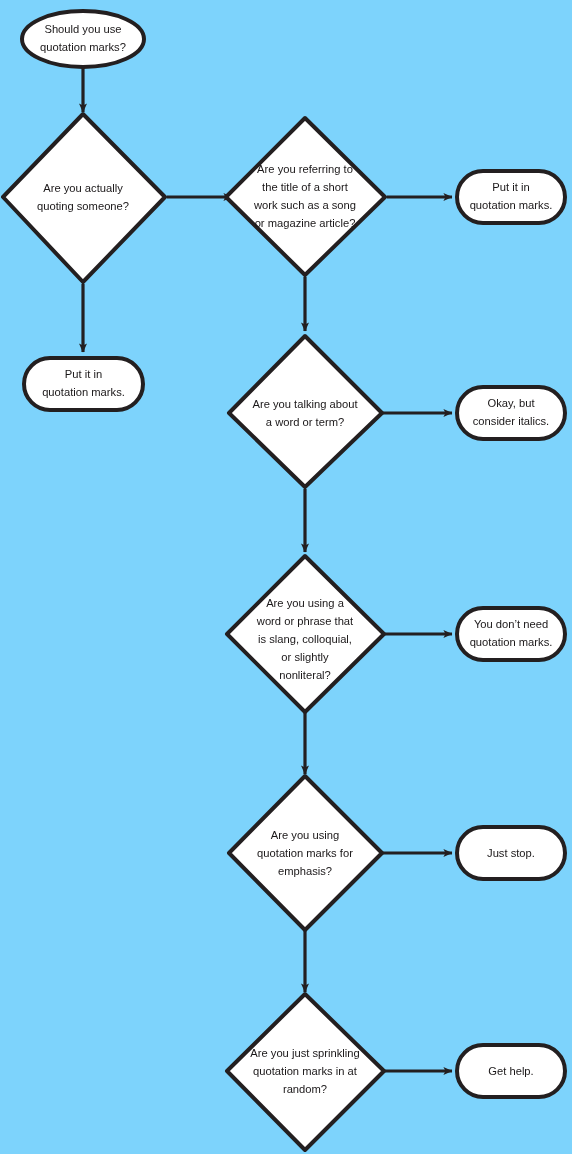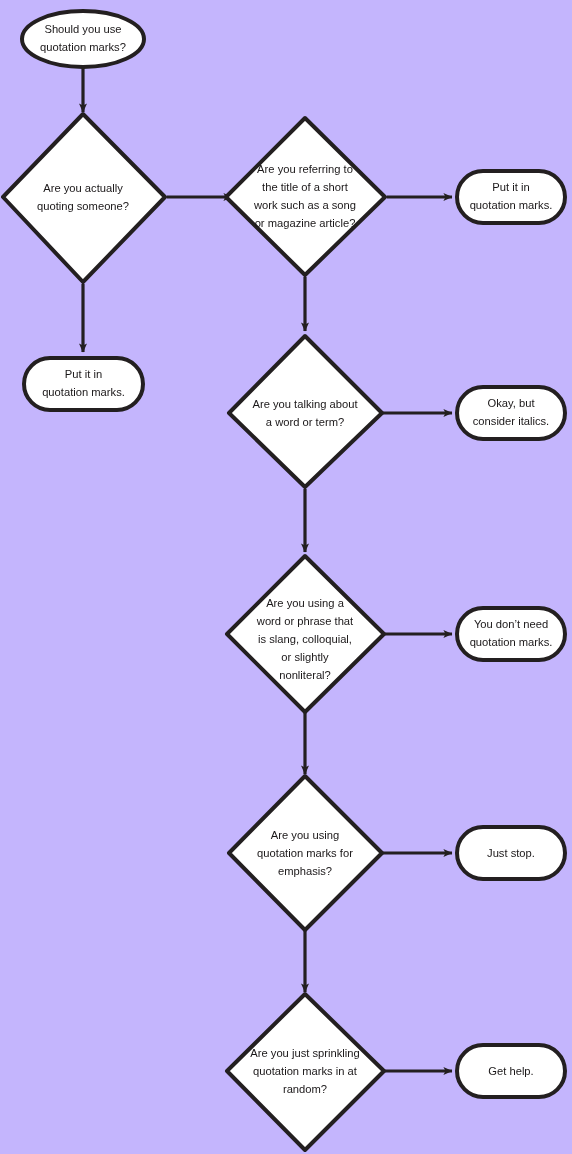--- a/index.html
+++ b/index.html
@@ -4,21 +4,21 @@
 <style>
   html, body {
     margin: 0;
     padding: 0;
     background: #000000;
   }
   #canvas {
     position: relative;
     width: 572px;
     height: 1154px;
-    background: #c4b5fd;
+    background: #7dd3fc;
     overflow: hidden;
     font-family: "Liberation Sans", sans-serif;
   }
   svg.flow {
     position: absolute;
     top: 0;
     left: 0;
     width: 572px;
     height: 1154px;
     display: block;

